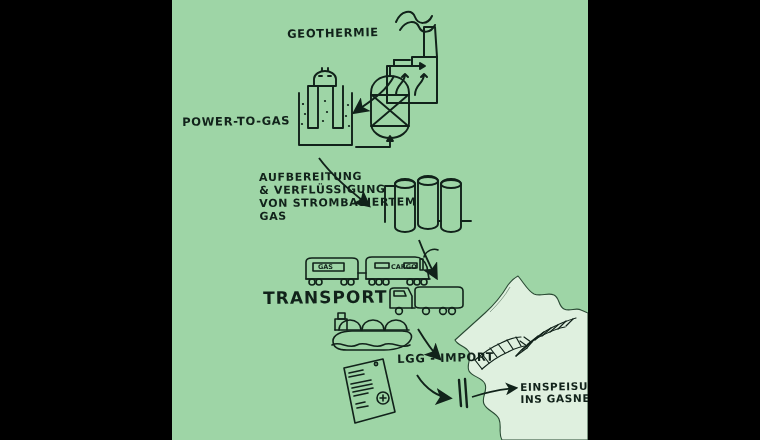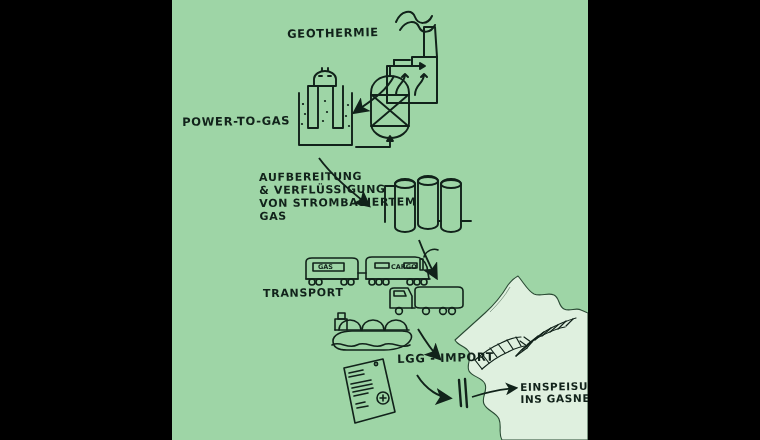--- a/index.html
+++ b/index.html
@@ -42,21 +42,21 @@
     color: #11221a;
     letter-spacing: 0.06em;
     line-height: 1.18;
     white-space: pre;
     text-transform: uppercase;
     transform-origin: left top;
   }
   #lbl-geothermie { left: 115px; top: 28px;  font-size: 11.5px; transform: rotate(-1.2deg); }
   #lbl-powertogas { left: 10px;  top: 116px; font-size: 11.5px; transform: rotate(-0.8deg); }
   #lbl-aufbereitung { left: 87px; top: 172px; font-size: 11px; transform: rotate(-0.6deg); }
-  #lbl-transport  { left: 91px;  top: 288px; font-size: 11px; transform: rotate(-0.7deg); }
+  #lbl-transport  { left: 91px;  top: 288px; font-size: 17px; transform: rotate(-0.7deg); }
   #lbl-lggimport  { left: 225px; top: 353px; font-size: 11.5px; transform: rotate(-1.4deg); }
   #lbl-einspeisung{ left: 348px; top: 381px; font-size: 10.5px; transform: rotate(-1deg); }
 </style>
 </head>
 <body>
 
 <div id="stage">
 
   <div id="panel">
 

